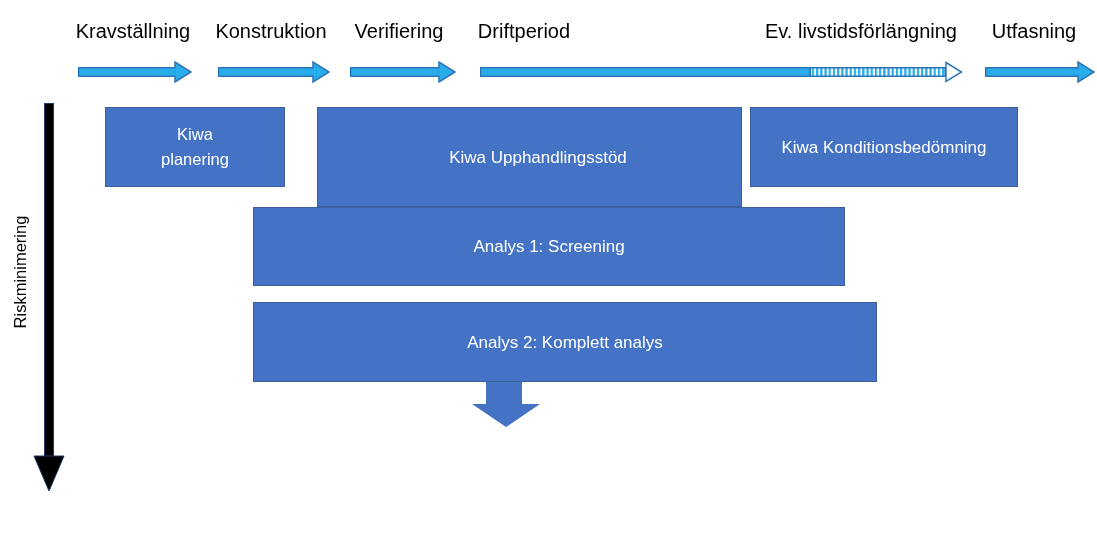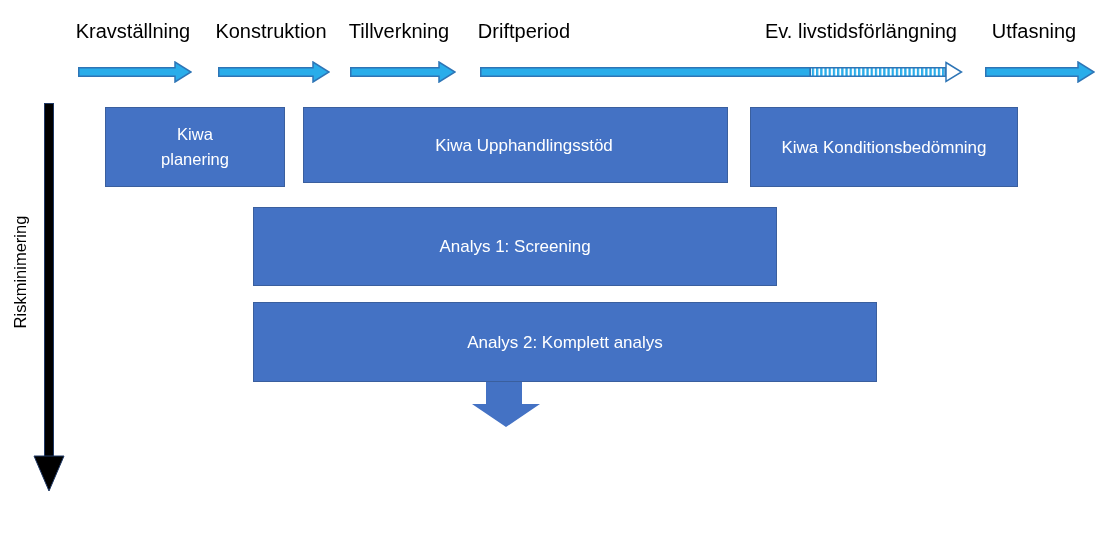--- a/index.html
+++ b/index.html
@@ -44,21 +44,21 @@
   }
   svg{display:block;}
 </style>
 </head>
 <body>
 
 <div id="canvas">
 
   <div class="phase-label" style="left:68px;width:130px;">Kravställning</div>
   <div class="phase-label" style="left:206px;width:130px;">Konstruktion</div>
-  <div class="phase-label" style="left:334px;width:130px;">Tillverkning</div>
+  <div class="phase-label" style="left:334px;width:130px;">Verifiering</div>
   <div class="phase-label" style="left:459px;width:130px;">Driftperiod</div>
   <div class="phase-label" style="left:761px;width:200px;">Ev. livstidsförlängning</div>
   <div class="phase-label" style="left:974px;width:120px;text-align:center;">Utfasning</div>
 
   <svg class="tl-arrow" style="left:78px;" width="114" height="22">
     <path d="M0.75,6.75 L97,6.75 L97,1 L113,11 L97,21 L97,15.25 L0.75,15.25 Z" fill="#29ADEA" stroke="#2E75B6" stroke-width="1.5"></path>
   </svg>
   <svg class="tl-arrow" style="left:218px;" width="112" height="22">
     <path d="M0.75,6.75 L95,6.75 L95,1 L111,11 L95,21 L95,15.25 L0.75,15.25 Z" fill="#29ADEA" stroke="#2E75B6" stroke-width="1.5"></path>
   </svg>
@@ -83,28 +83,28 @@
   <svg style="position:absolute;left:29px;top:103px;" width="42" height="390">
     <rect x="15.5" y="0.5" width="9" height="355" fill="#000000" stroke="#1F3864" stroke-width="1"></rect>
     <polygon points="5,353 35,353 20,388" fill="#000000" stroke="#1F3864" stroke-width="1"></polygon>
   </svg>
   <div class="risk-label">Riskminimering</div>
 
   <div class="blue-box" style="left:105px;top:107px;width:180px;height:80px;font-size:16.5px;">
     <div class="ln">Kiwa</div>
     <div class="ln">planering</div>
   </div>
-  <div class="blue-box" style="left:303px;top:107px;width:425px;height:76px;padding-left:17px;">
+  <div class="blue-box" style="left:317px;top:107px;width:425px;height:100px;padding-left:17px;">
     <div class="ln">Kiwa Upphandlingsstöd</div>
   </div>
   <div class="blue-box" style="left:750px;top:107px;width:268px;height:80px;">
     <div class="ln">Kiwa Konditionsbedömning</div>
   </div>
 
-  <div class="blue-box" style="left:253px;top:207px;width:524px;height:79px;">
+  <div class="blue-box" style="left:253px;top:207px;width:592px;height:79px;">
     <div class="ln">Analys 1: Screening</div>
   </div>
   <div class="blue-box" style="left:253px;top:302px;width:624px;height:80px;">
     <div class="ln">Analys 2: Komplett analys</div>
   </div>
 
   <svg style="position:absolute;left:470px;top:382px;" width="72" height="46">
     <polygon points="16,0 52,0 52,22 70,22 36,45 2,22 16,22" fill="#4472C4"></polygon>
   </svg>
 

